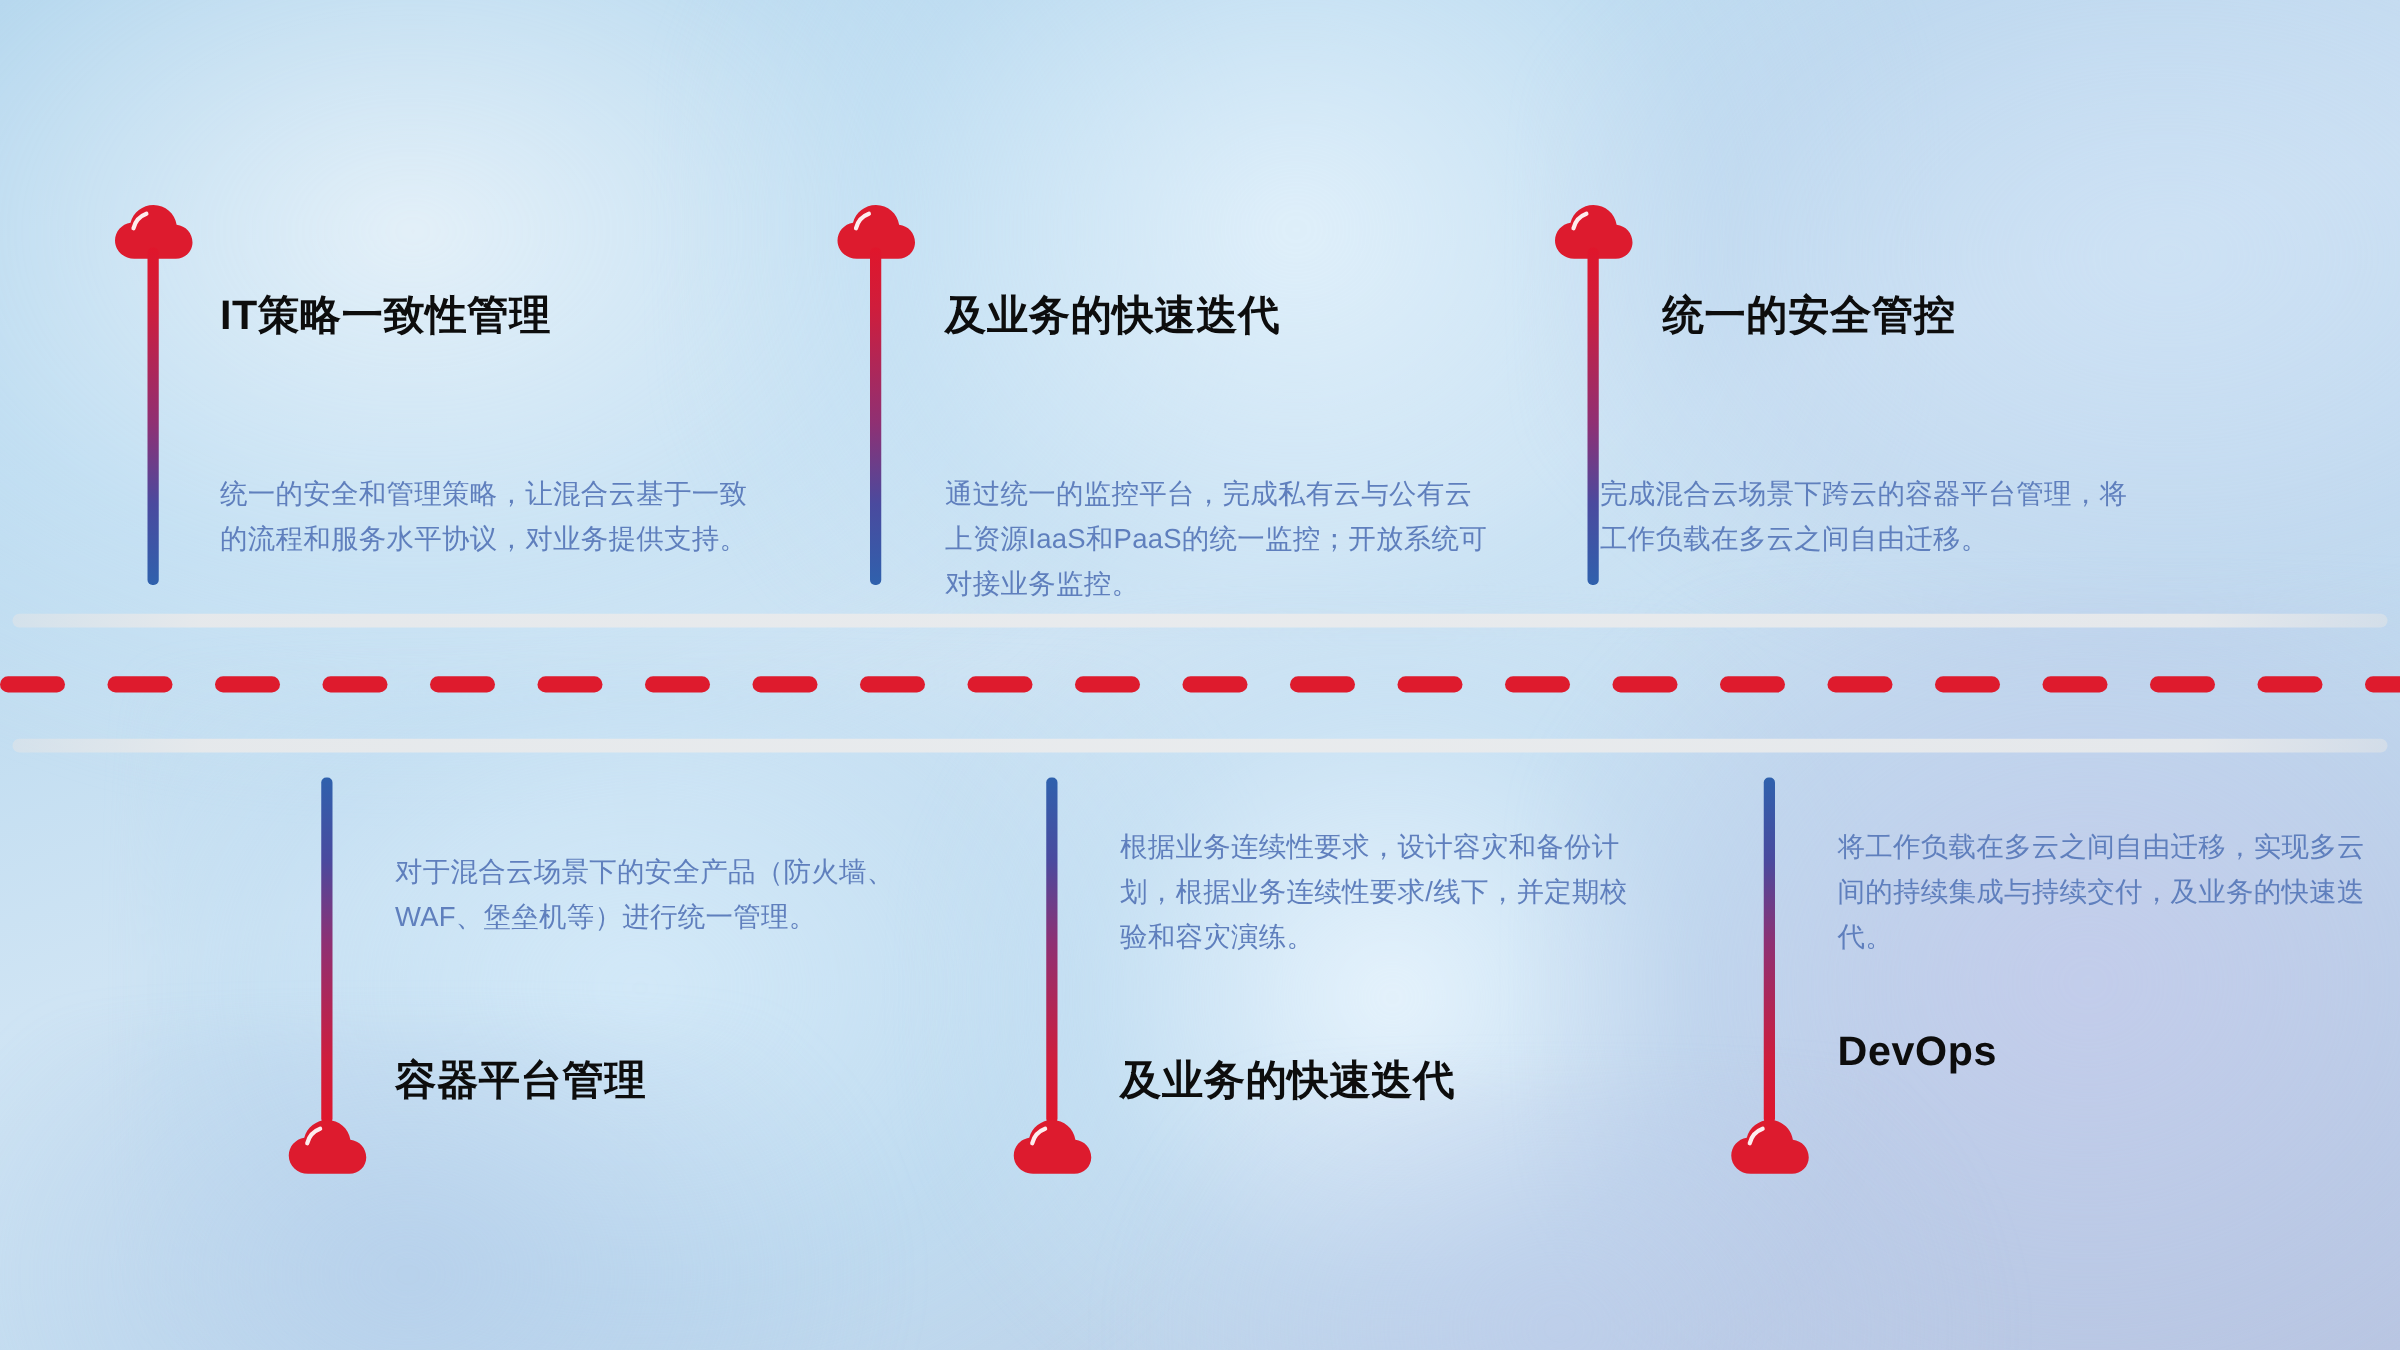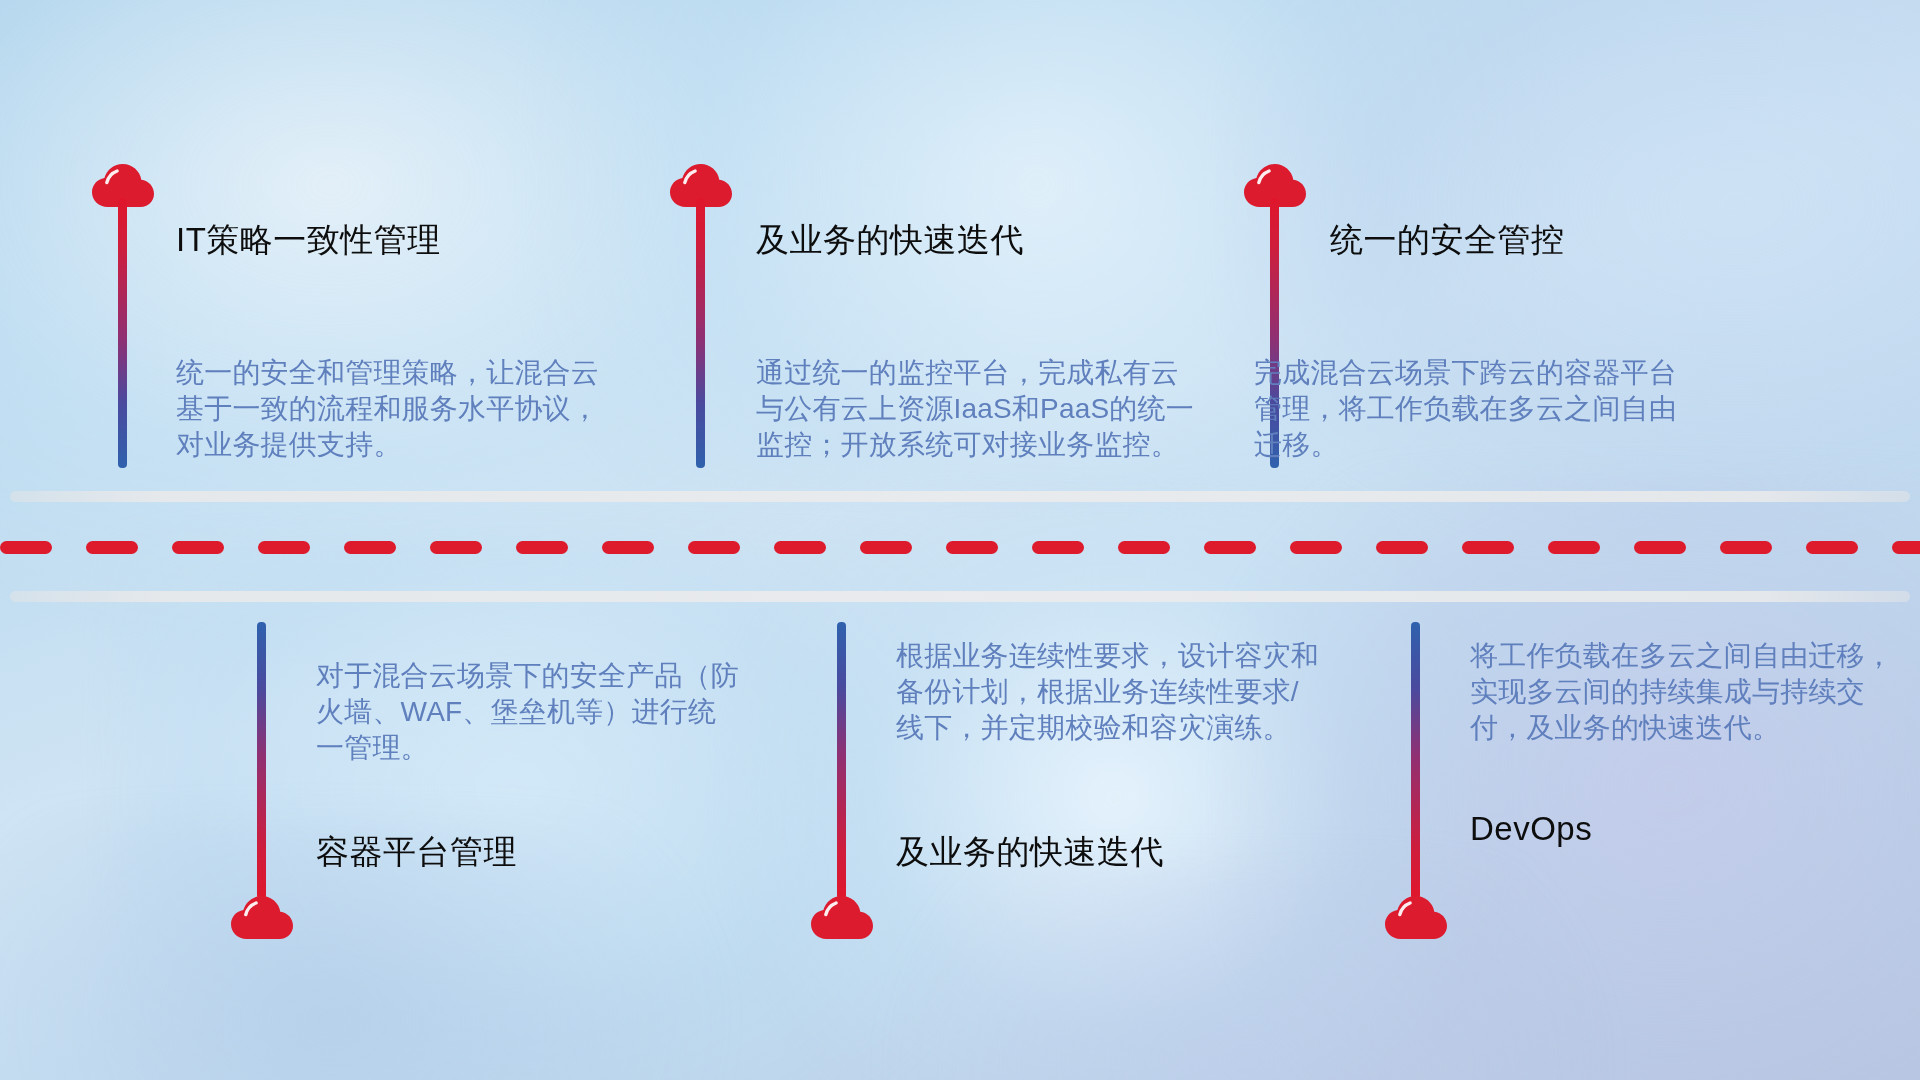--- a/index.html
+++ b/index.html
@@ -71,32 +71,34 @@
   
   .stem{
     position:absolute; width:9px; border-radius:4px;
   }
   .stem.down{ background:linear-gradient(180deg,#e0162b 0%, #cf1d3c 18%, #8f3073 52%, #4a4a9e 76%, #2f61ad 100%); }
   .stem.up{ background:linear-gradient(180deg,#2f61ad 0%, #4a4a9e 24%, #8f3073 48%, #cf1d3c 82%, #e0162b 100%); }
 
   .title{
     position:absolute;
     font-size:33px;
-    font-weight:400;
+    font-weight:700;
     color:#0d0d0d;
     letter-spacing:.5px;
     white-space:nowrap;
+    margin-top:12px;
   }
   .desc{
     position:absolute;
-    font-size:28px;
+    font-size:22px;
     line-height:36px;
     color:#5f7fbd;
     width:430px;
     letter-spacing:.2px;
+    margin-top:22px;
   }
 
   
   .rail{
     position:absolute; left:10px; right:10px;
     height:11px; border-radius:6px;
     background:linear-gradient(90deg, rgba(226,228,230,.55) 0%, rgba(231,233,235,.95) 8%, rgba(233,235,237,.98) 50%, rgba(231,233,235,.95) 92%, rgba(226,228,230,.55) 100%);
   }
   .dashes{
     position:absolute; left:0; right:0;
@@ -149,21 +151,21 @@
 
   <div class="col">
     <div class="cloud" style="left:1243px; top:158px;">
       <svg viewBox="0 0 64 50" xmlns="http://www.w3.org/2000/svg">
         <path d="M16.5 49C7.9 49 1 42.4 1 34.3c0-7.1 5.3-13.1 12.4-14.2C15.6 12 23 6 31.8 6c9.4 0 17.2 6.9 18.5 15.8C57.6 22.6 63 28.6 63 35.9 63 43.1 57 49 49.6 49z" fill="#dd1b2e"></path>
         <path d="M15.8 24.6c1.3-5.4 5.2-9.7 10.3-11.6" fill="none" stroke="#ffffff" stroke-width="3.4" stroke-linecap="round" opacity="0.92"></path>
       </svg>
     </div>
     <div class="stem down" style="left:1270px; top:198px; height:270px;"></div>
     <div class="title" style="left:1330px; top:218px;">统一的安全管控</div>
-    <div class="desc" style="left:1254px; top:355px; width:432px;font-family:Liberation Serif, serif;">完成混合云场景下跨云的容器平台管理，将工作负载在多云之间自由迁移。</div>
+    <div class="desc" style="left:1280px; top:355px; width:432px;font-family:Liberation Serif, serif;">完成混合云场景下跨云的容器平台管理，将工作负载在多云之间自由迁移。</div>
   </div>
 
   <div class="rail" style="top:491px;"></div>
 
   <div class="dashes" style="top:541px;">
     <span class="dash"></span>
       <span class="dash"></span>
       <span class="dash"></span>
       <span class="dash"></span>
       <span class="dash"></span>

